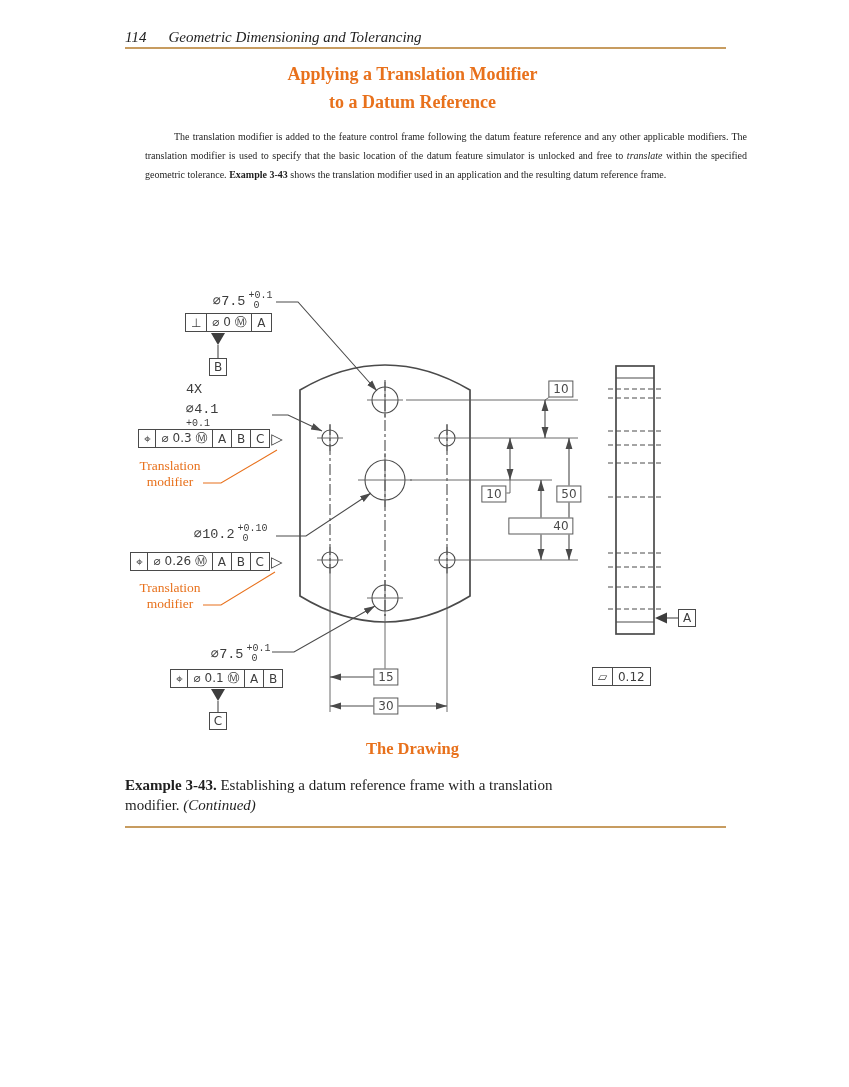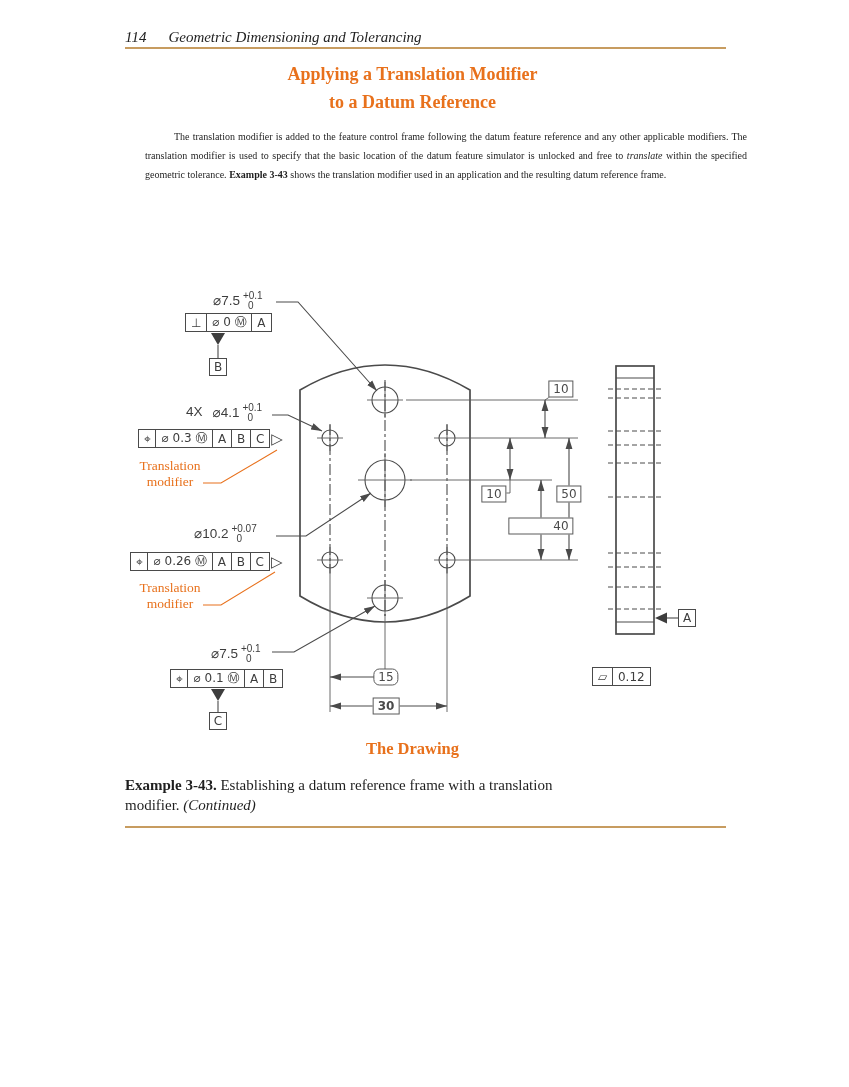--- a/index.html
+++ b/index.html
@@ -11,21 +11,21 @@
   .hdr .pageno { margin-right:22px; }
   .rule { position:absolute; left:125px; width:601px; height:2px; background:#c79c60; }
 
   .title { position:absolute; left:125px; width:575px; text-align:center; color:#e8711c;
            font-weight:bold; font-size:18px; line-height:26px; }
 
   .para { position:absolute; left:125px; top:127px; width:602px; font-size:10px;
           line-height:19.2px; text-align:justify; text-indent:29px; color:#1d1d1d;margin-left:20px; }
 
   .callout { position:absolute; display:flex; align-items:flex-start; gap:3px;
-             font-family:Liberation Sans, sans-serif; font-size:13.5px; color:#3d3d3d; white-space:nowrap; }
+             font-family:Liberation Mono, monospace; font-size:13.5px; color:#3d3d3d; white-space:nowrap; }
   .callout .qty { margin-right:7px; }
   .tolstack { display:inline-flex; flex-direction:column; font-size:10px; line-height:9.5px; margin-top:-1px; }
   .tolstack .lo { padding-left:5px; }
 
   .fcf { position:absolute; display:flex; align-items:center; font-family:"DejaVu Sans", sans-serif; }
   .fcf .cell { border:1.3px solid #4a4a4a; margin-left:-1.3px; padding:1px 5px; height:19px;
                min-width:18px; display:flex; align-items:center; justify-content:center;
                font-size:12px; color:#3d3d3d; background:#fff; white-space:nowrap; }
   .fcf .cell:first-child { margin-left:0; }
   .fcf .tmod { font-size:15px; line-height:18px; color:#3d3d3d; margin-left:1px; }
@@ -185,21 +185,21 @@
       <span class="lo">0</span>
     </span>
   </div>
   <div class="fcf" style="left:185px; top:313px;">
     <span class="cell">⊥</span>
     <span class="cell">⌀ 0 Ⓜ</span>
     <span class="cell">A</span>
   </div>
   <div class="datum-box" style="left:209px; top:358px;">B</div>
 
-  <div class="callout" style="left:186px; top:404px;">
+  <div class="callout" style="left:186px; top:382px;flex-direction:column;">
     <span class="qty">4X</span>
     <span>⌀4.1</span>
     <span class="tolstack">
       <span>+0.1</span>
       <span class="lo">0</span>
     </span>
   </div>
   <div class="fcf" style="left:138px; top:429px;">
     <span class="cell">⌖</span>
     <span class="cell">⌀ 0.3 Ⓜ</span>
@@ -209,21 +209,21 @@
     <span class="tmod">▷</span>
   </div>
   <div class="tm-label" style="left:128px; top:458px;">
     <div>Translation</div>
     <div>modifier</div>
   </div>
 
   <div class="callout" style="left:194px; top:525px;">
     <span>⌀10.2</span>
     <span class="tolstack">
-      <span>+0.07</span>
+      <span>+0.10</span>
       <span class="lo">0</span>
     </span>
   </div>
   <div class="fcf" style="left:130px; top:552px;">
     <span class="cell">⌖</span>
     <span class="cell">⌀ 0.26 Ⓜ</span>
     <span class="cell">A</span>
     <span class="cell">B</span>
     <span class="cell">C</span>
     <span class="tmod">▷</span>
@@ -245,22 +245,22 @@
     <span class="cell">⌀ 0.1 Ⓜ</span>
     <span class="cell">A</span>
     <span class="cell">B</span>
   </div>
   <div class="datum-box" style="left:209px; top:712px;">C</div>
 
   <div class="dim-box" style="left:561px; top:389px;">10</div>
   <div class="dim-box" style="left:494px; top:494px;">10</div>
   <div class="dim-box" style="left:569px; top:494px;">50</div>
   <div class="dim-box" style="left:541px; top:526px;padding-left:44px;">40</div>
-  <div class="dim-box" style="left:386px; top:677px;border-radius:6px;">15</div>
-  <div class="dim-box" style="left:386px; top:706px;font-weight:bold;">30</div>
+  <div class="dim-box" style="left:386px; top:677px;">15</div>
+  <div class="dim-box" style="left:386px; top:706px;">30</div>
 
   <div class="datum-box" style="left:678px; top:609px;">A</div>
   <div class="fcf" style="left:592px; top:667px;">
     <span class="cell">▱</span>
     <span class="cell">0.12</span>
   </div>
 
   <div class="caption" style="top:739px;">The Drawing</div>
 
   <div class="excap">

